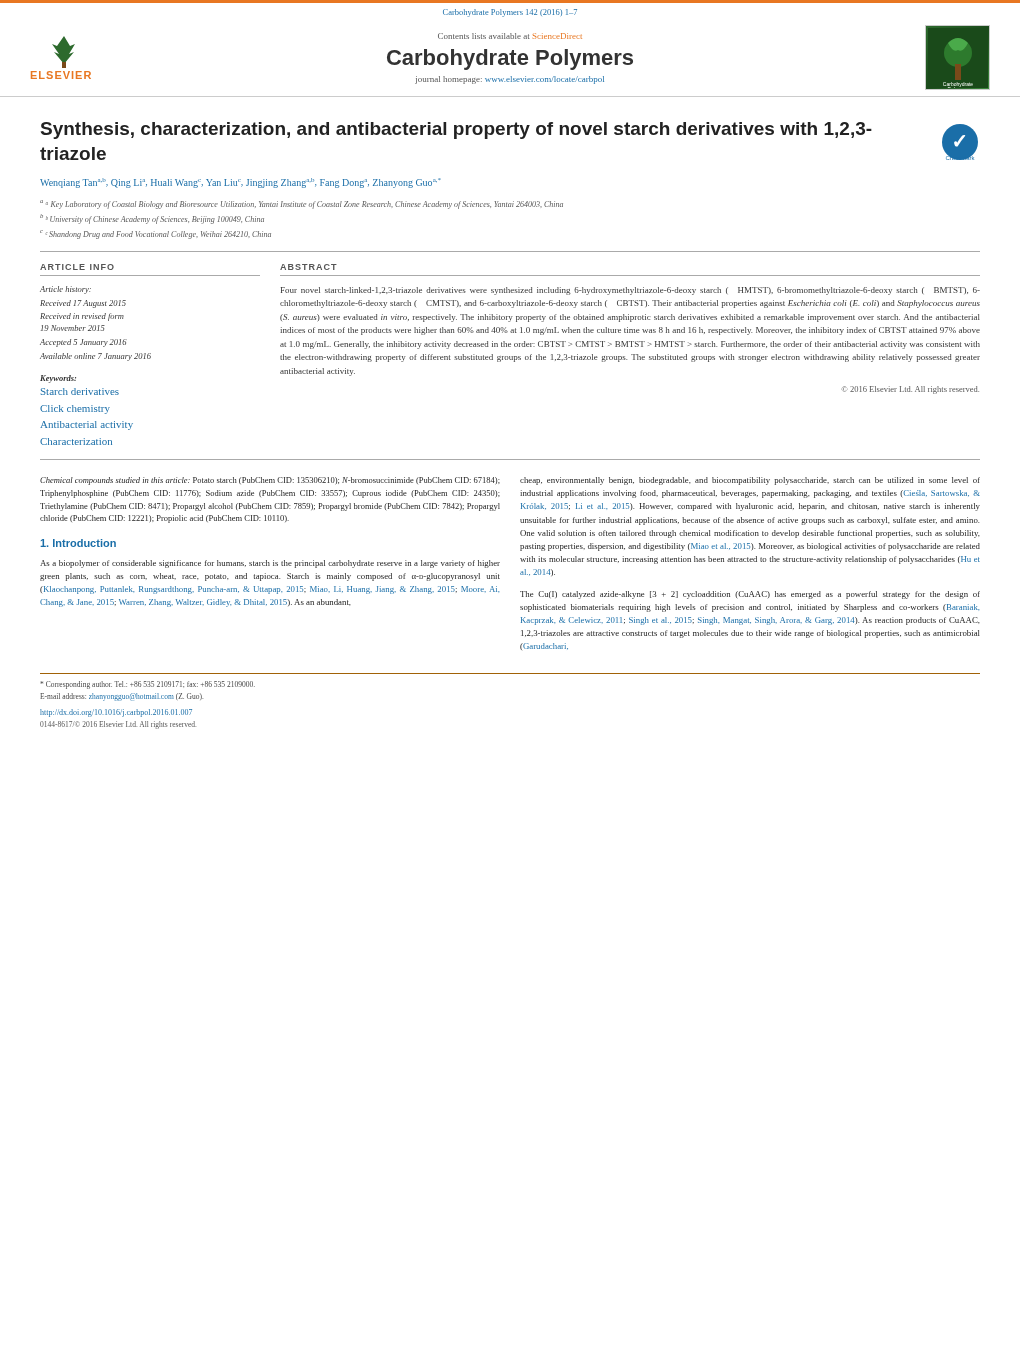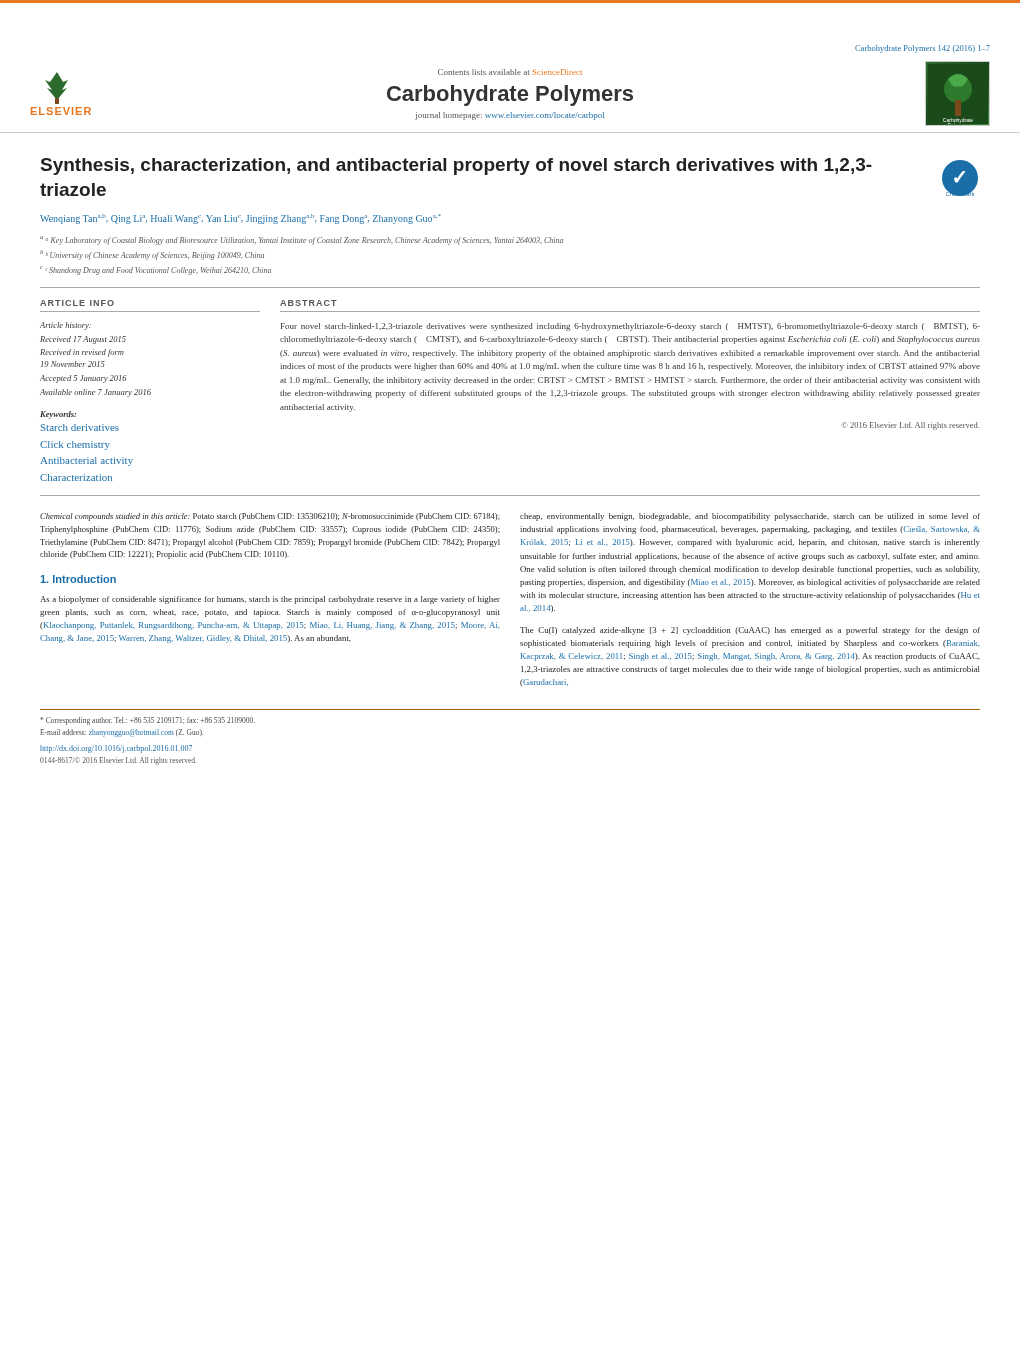--- a/index.html
+++ b/index.html
@@ -82,25 +82,24 @@
       font-family: Arial, sans-serif;
     }
     
     .orange-bar {
       background: #e87722;
       height: 3px;
       width: 100%;
     }
     
     .citation-line {
-      text-align: right;
+      text-align: center;
       font-size: 8.5px;
       color: #1a6ea8;
       padding: 4px 30px 0 30px;
-      margin-top: 36px;
     }
     
     .main-content {
       padding: 10px 40px 20px 40px;
     }
     
     .article-title-section {
       display: flex;
       justify-content: space-between;
       align-items: flex-start;
@@ -267,21 +266,21 @@
       margin-top: 5px;
     }
     .rights-line {
       font-size: 7.5px;
       color: #555;
     }
     
     .elsevier-box {
       display: flex;
       flex-direction: column;
-      align-items: flex-start;
+      align-items: flex-end;
     }
     .elsevier-tree {
       width: 55px;
       height: 35px;
     }
     .elsevier-text {
       font-size: 11px;
       font-weight: bold;
       font-family: Arial, sans-serif;
       color: #e87722;

